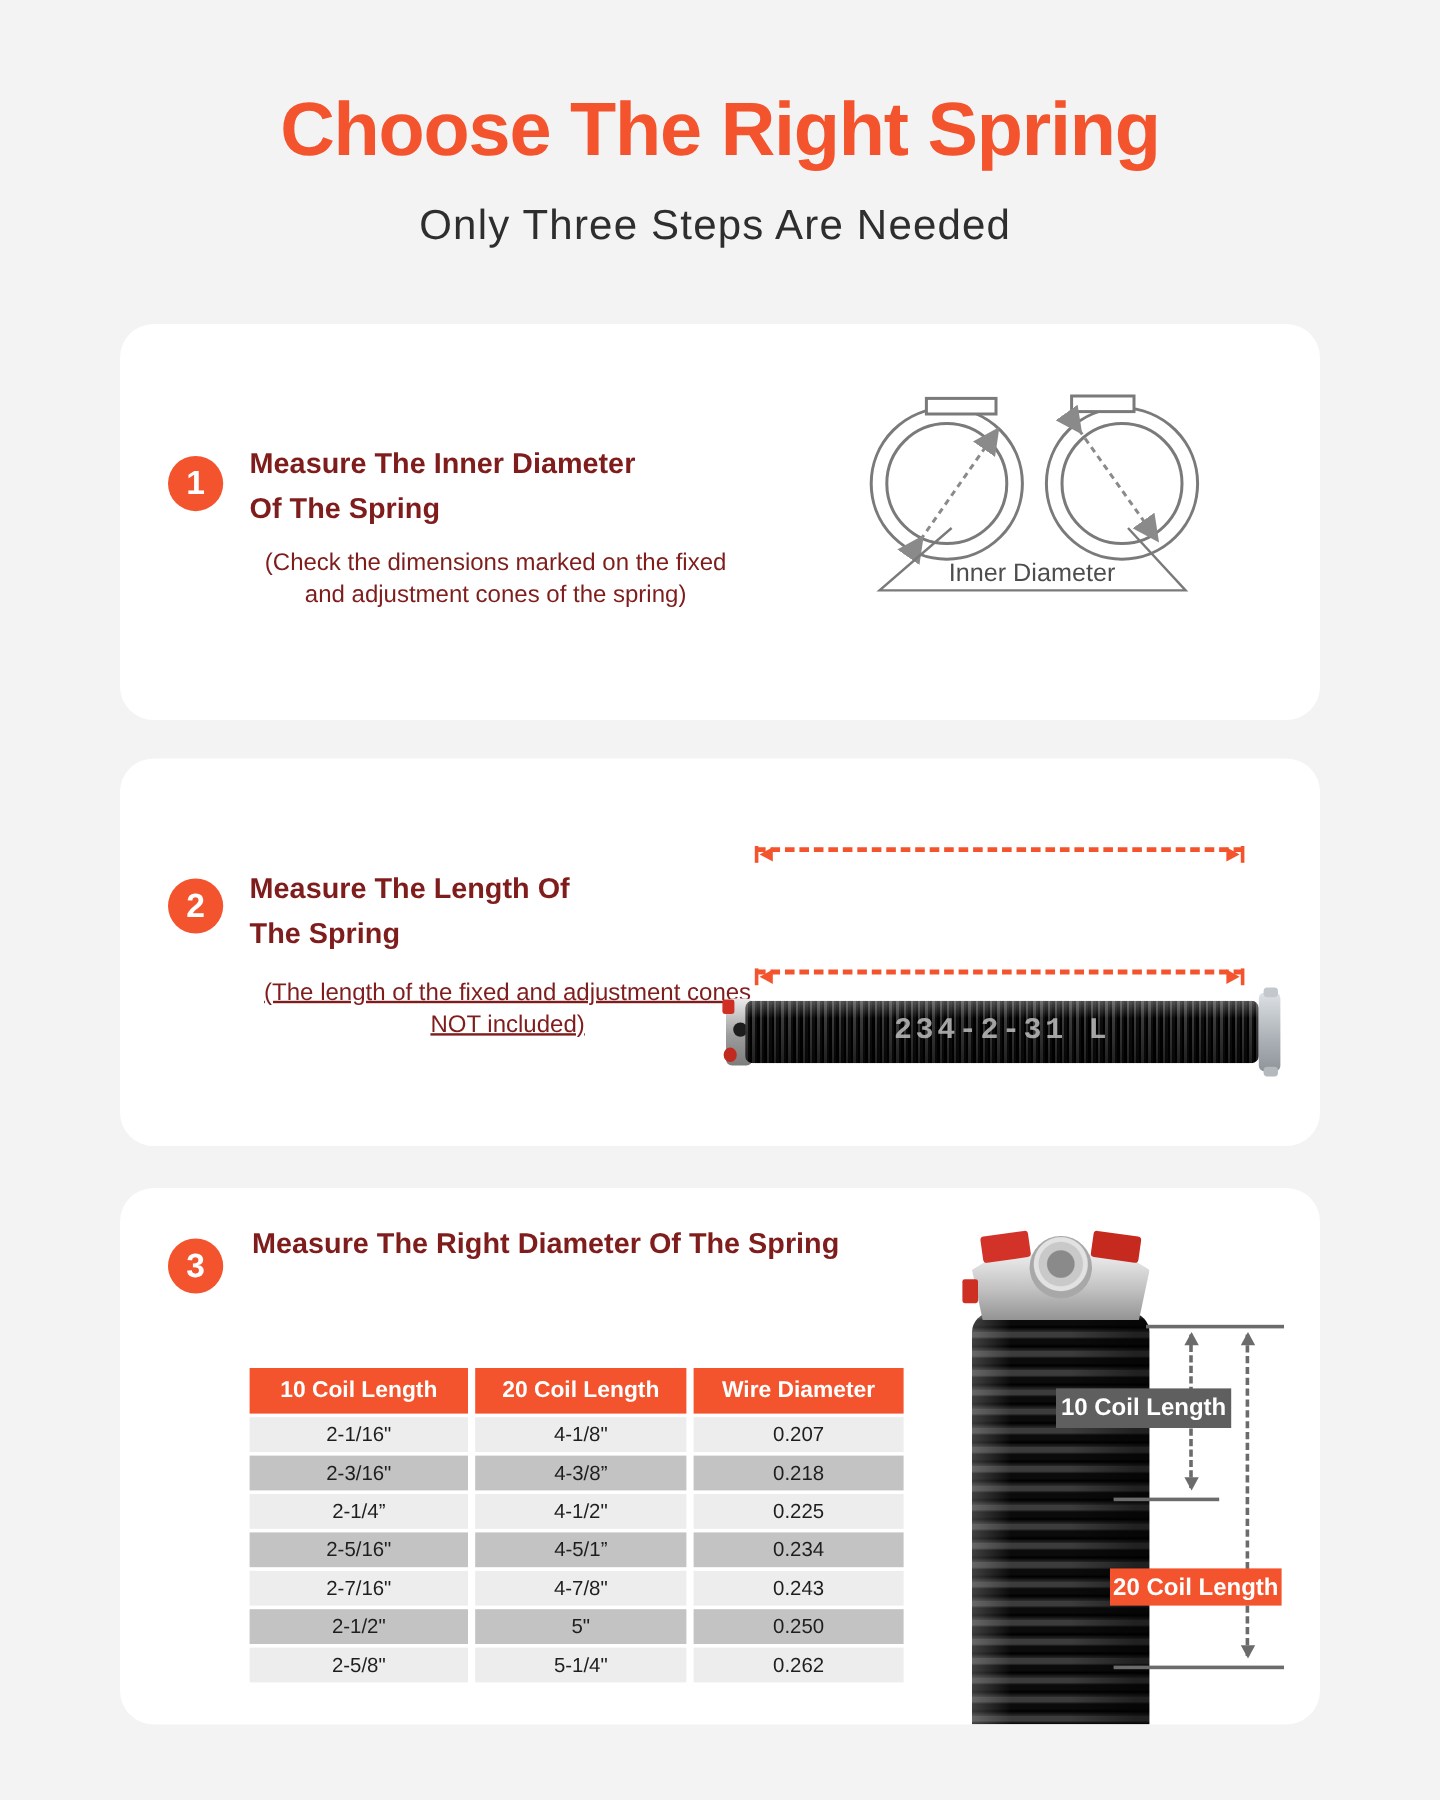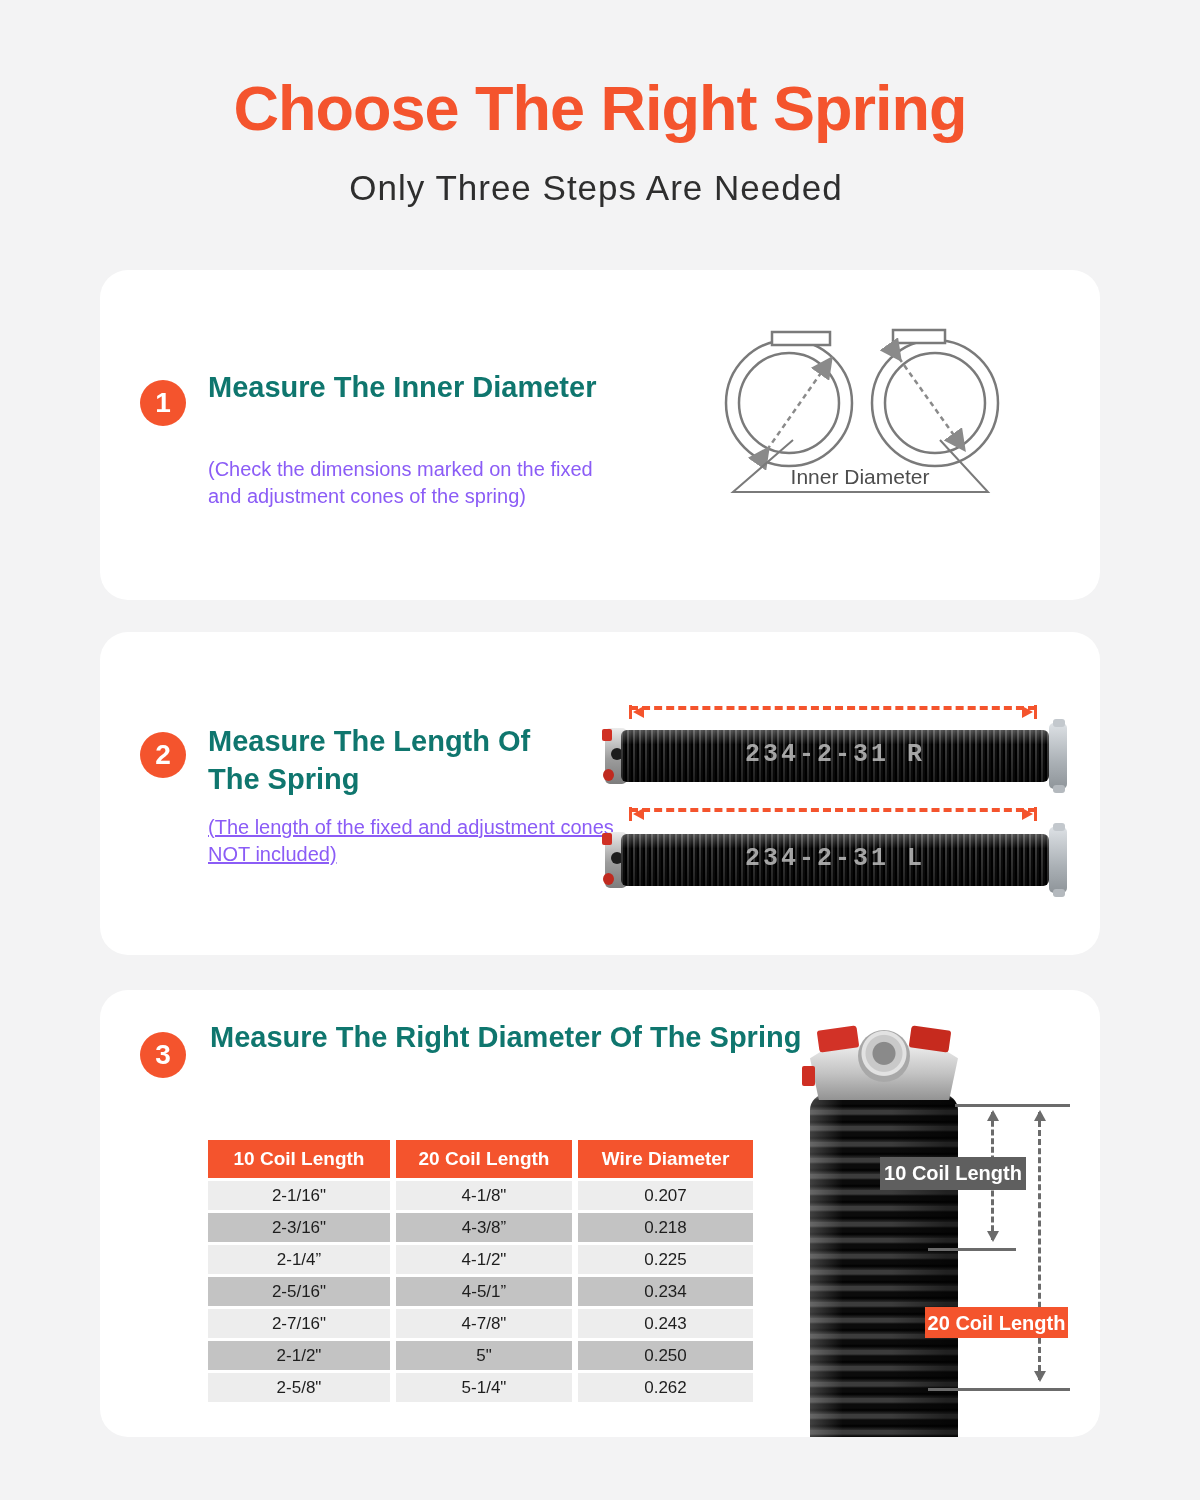--- a/index.html
+++ b/index.html
@@ -13,23 +13,23 @@
     font-size:35px;font-weight:400;letter-spacing:1px;color:#2E2E2E;}
 
   
   .card{position:absolute;left:100px;width:1000px;background:#FFFFFF;border-radius:28px;}
   .card1{top:270px;height:330px;}
   .card2{top:632px;height:323px;}
   .card3{top:990px;height:447px;overflow:hidden;}
 
   .badge{position:absolute;width:46px;height:46px;border-radius:50%;background:#F4542D;
     color:#fff;font-size:28px;font-weight:bold;text-align:center;line-height:46px;}
-  .step-heading{position:absolute;font-size:29px;line-height:38px;font-weight:bold;color:#0f766e;}
+  .step-heading{position:absolute;font-size:24px;line-height:38px;font-weight:bold;color:#7f1d1d;}
   .step-heading span{display:block;}
-  .step-note{position:absolute;font-size:20px;line-height:27px;color:#8b5cf6;}
+  .step-note{position:absolute;font-size:20px;line-height:27px;color:#7f1d1d;text-align:center;}
 
   
   .diagram1{position:absolute;left:600px;top:0px;}
 
   
   .dim-h{position:absolute;height:0;border-top:4px dashed #F4542D;}
   .dim-h .tick{position:absolute;top:-5px;width:3px;height:14px;background:#F4542D;}
   .dim-h .tick.l{left:-1px;} .dim-h .tick.r{right:-1px;}
   .dim-h .ah{position:absolute;top:-4px;width:0;height:0;border-top:6px solid transparent;border-bottom:6px solid transparent;}
   .dim-h .ah.l{left:3px;border-right:11px solid #F4542D;}
@@ -94,20 +94,21 @@
 
 <div class="canvas">
 
   <div class="main-title">Choose The Right Spring</div>
   <div class="sub-title">Only Three Steps Are Needed</div>
 
   <div class="card card1">
     <div class="badge" style="left:40px;top:110px;">1</div>
     <div class="step-heading" style="left:108px;top:98px;">
       <span>Measure The Inner Diameter</span>
+      <span>Of The Spring</span>
     </div>
     <div class="step-note" style="left:108px;top:186px;width:410px;">(Check the dimensions marked on the fixed and adjustment cones of the spring)</div>
 
     <svg class="diagram1" width="420" height="240" viewBox="0 0 420 240">
       <defs>
         <marker id="arr" markerWidth="9" markerHeight="9" refX="7" refY="4.5" orient="auto">
           <path d="M0,0 L9,4.5 L0,9 z" fill="#8a8a8a"></path>
         </marker>
       </defs>
 
@@ -132,29 +133,20 @@
       <span>Measure The Length Of</span>
       <span>The Spring</span>
     </div>
     <div class="step-note" style="left:108px;top:182px;width:430px;text-decoration:underline;">(The length of the fixed and adjustment cones NOT included)</div>
 
     <div class="dim-h" style="left:530px;top:74px;width:406px;">
       <span class="tick l"></span>
       <span class="tick r"></span>
       <span class="ah l"></span>
       <span class="ah r"></span>
-    </div>
-    <div class="hspring" style="left:505px;top:96px;">
-      <div class="hs-leftcap">
-          <span class="hs-dot"></span>
-        </div>
-      <div class="hs-body">
-        <div class="hs-marking">234-2-31 R</div>
-      </div>
-      <div class="hs-flange"></div>
     </div>
 
     <div class="dim-h" style="left:530px;top:176px;width:406px;">
       <span class="tick l"></span>
       <span class="tick r"></span>
       <span class="ah l"></span>
       <span class="ah r"></span>
     </div>
     <div class="hspring" style="left:505px;top:200px;">
       <div class="hs-leftcap">

